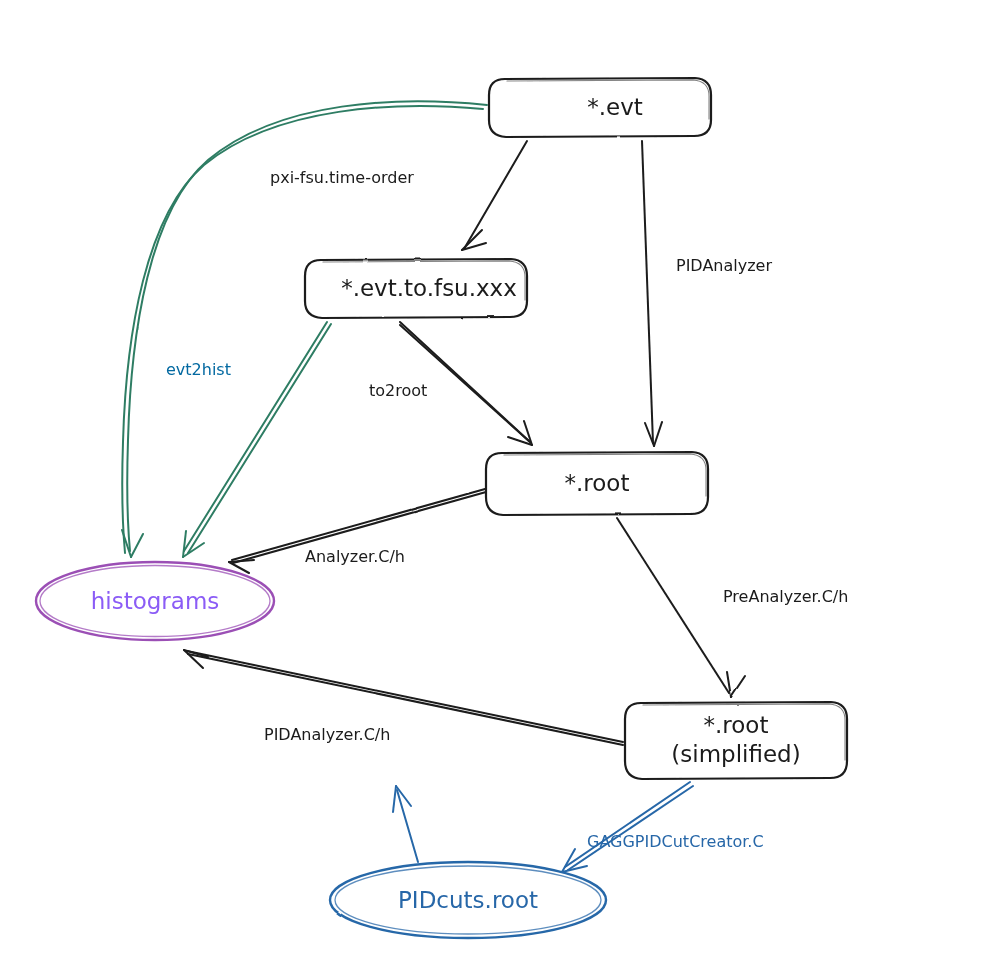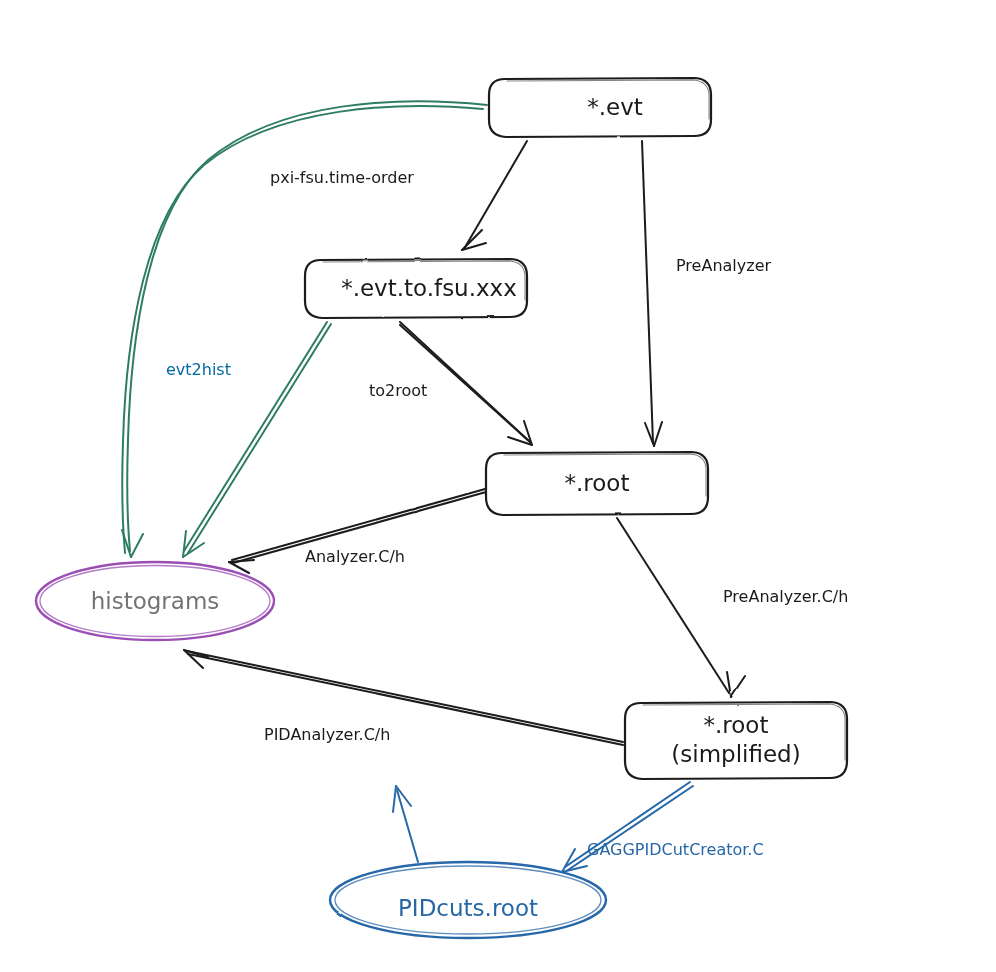--- a/index.html
+++ b/index.html
@@ -34,22 +34,22 @@
     line-height: 1.25;
   }
   .edge-label {
     position: absolute;
     font-family: "DejaVu Sans", sans-serif;
     white-space: nowrap;
     pointer-events: none;
   }
   .t-black { color: #1b1b1b; }
   .t-green { color: #0369a1; }
-  .t-purple { color: #737373; text-align: center; }
-  .t-blue   { color: #2767a8; margin-top: 8px; }
+  .t-purple { color: #8b5cf6; text-align: center; }
+  .t-blue   { color: #2767a8; }
   .fs-box   { font-size: 23px; }
   .fs-edge  { font-size: 16px; }
 </style>
 </head>
 <body>
 
 <div id="canvas">
 
   <svg class="layer" viewBox="0 0 996 972" xmlns="http://www.w3.org/2000/svg">
     <defs>
@@ -180,21 +180,21 @@
   <div class="node-label fs-box t-purple" style="left:36px; top:562px; width:238px; height:78px;">
     <span>histograms</span>
   </div>
 
   <div class="node-label fs-box t-blue" style="left:330px; top:862px; width:276px; height:76px;">
     <span>PIDcuts.root</span>
   </div>
 
   <div class="edge-label fs-edge t-black" style="left:270px; top:168px;">pxi-fsu.time-order</div>
 
-  <div class="edge-label fs-edge t-black" style="left:676px; top:256px;">PreAnalyzer</div>
+  <div class="edge-label fs-edge t-black" style="left:676px; top:256px;">PIDAnalyzer</div>
 
   <div class="edge-label fs-edge t-black" style="left:369px; top:381px;">to2root</div>
 
   <div class="edge-label fs-edge t-green" style="left:166px; top:360px;">evt2hist</div>
 
   <div class="edge-label fs-edge t-black" style="left:305px; top:547px;">Analyzer.C/h</div>
 
   <div class="edge-label fs-edge t-black" style="left:691px; top:587px;margin-left:32px;">PreAnalyzer.C/h</div>
 
   <div class="edge-label fs-edge t-black" style="left:264px; top:725px;">PIDAnalyzer.C/h</div>

